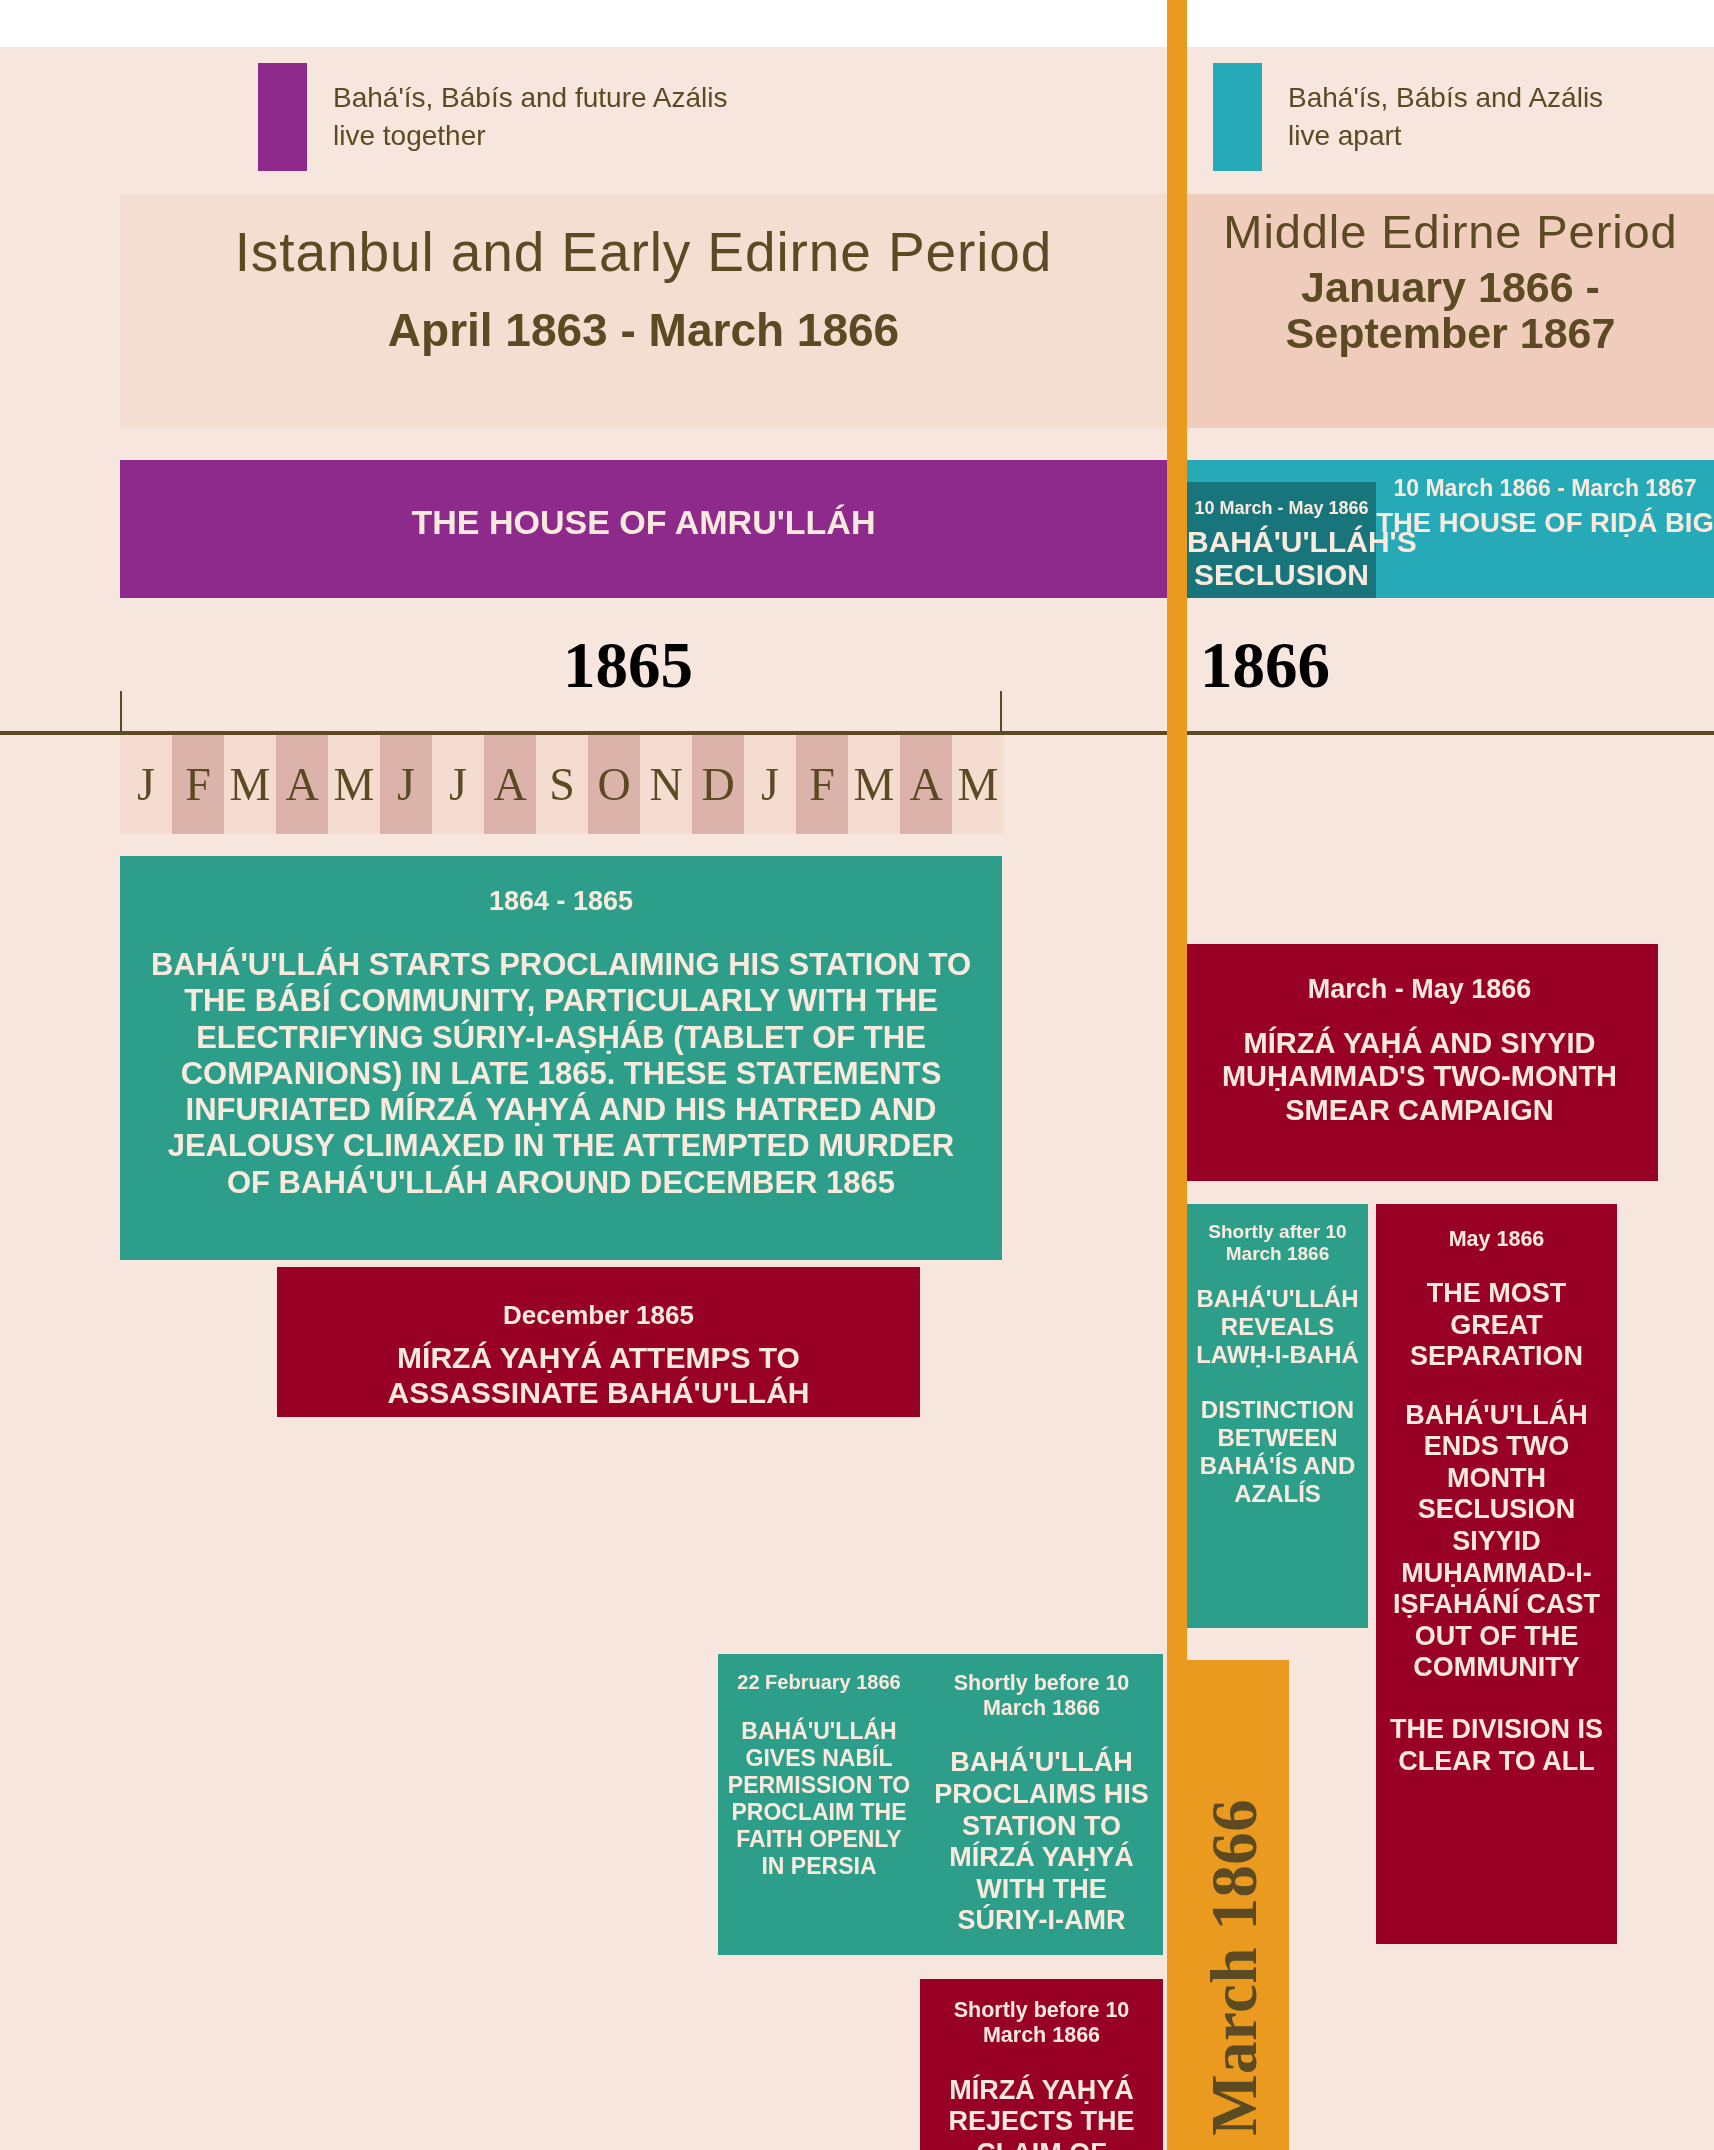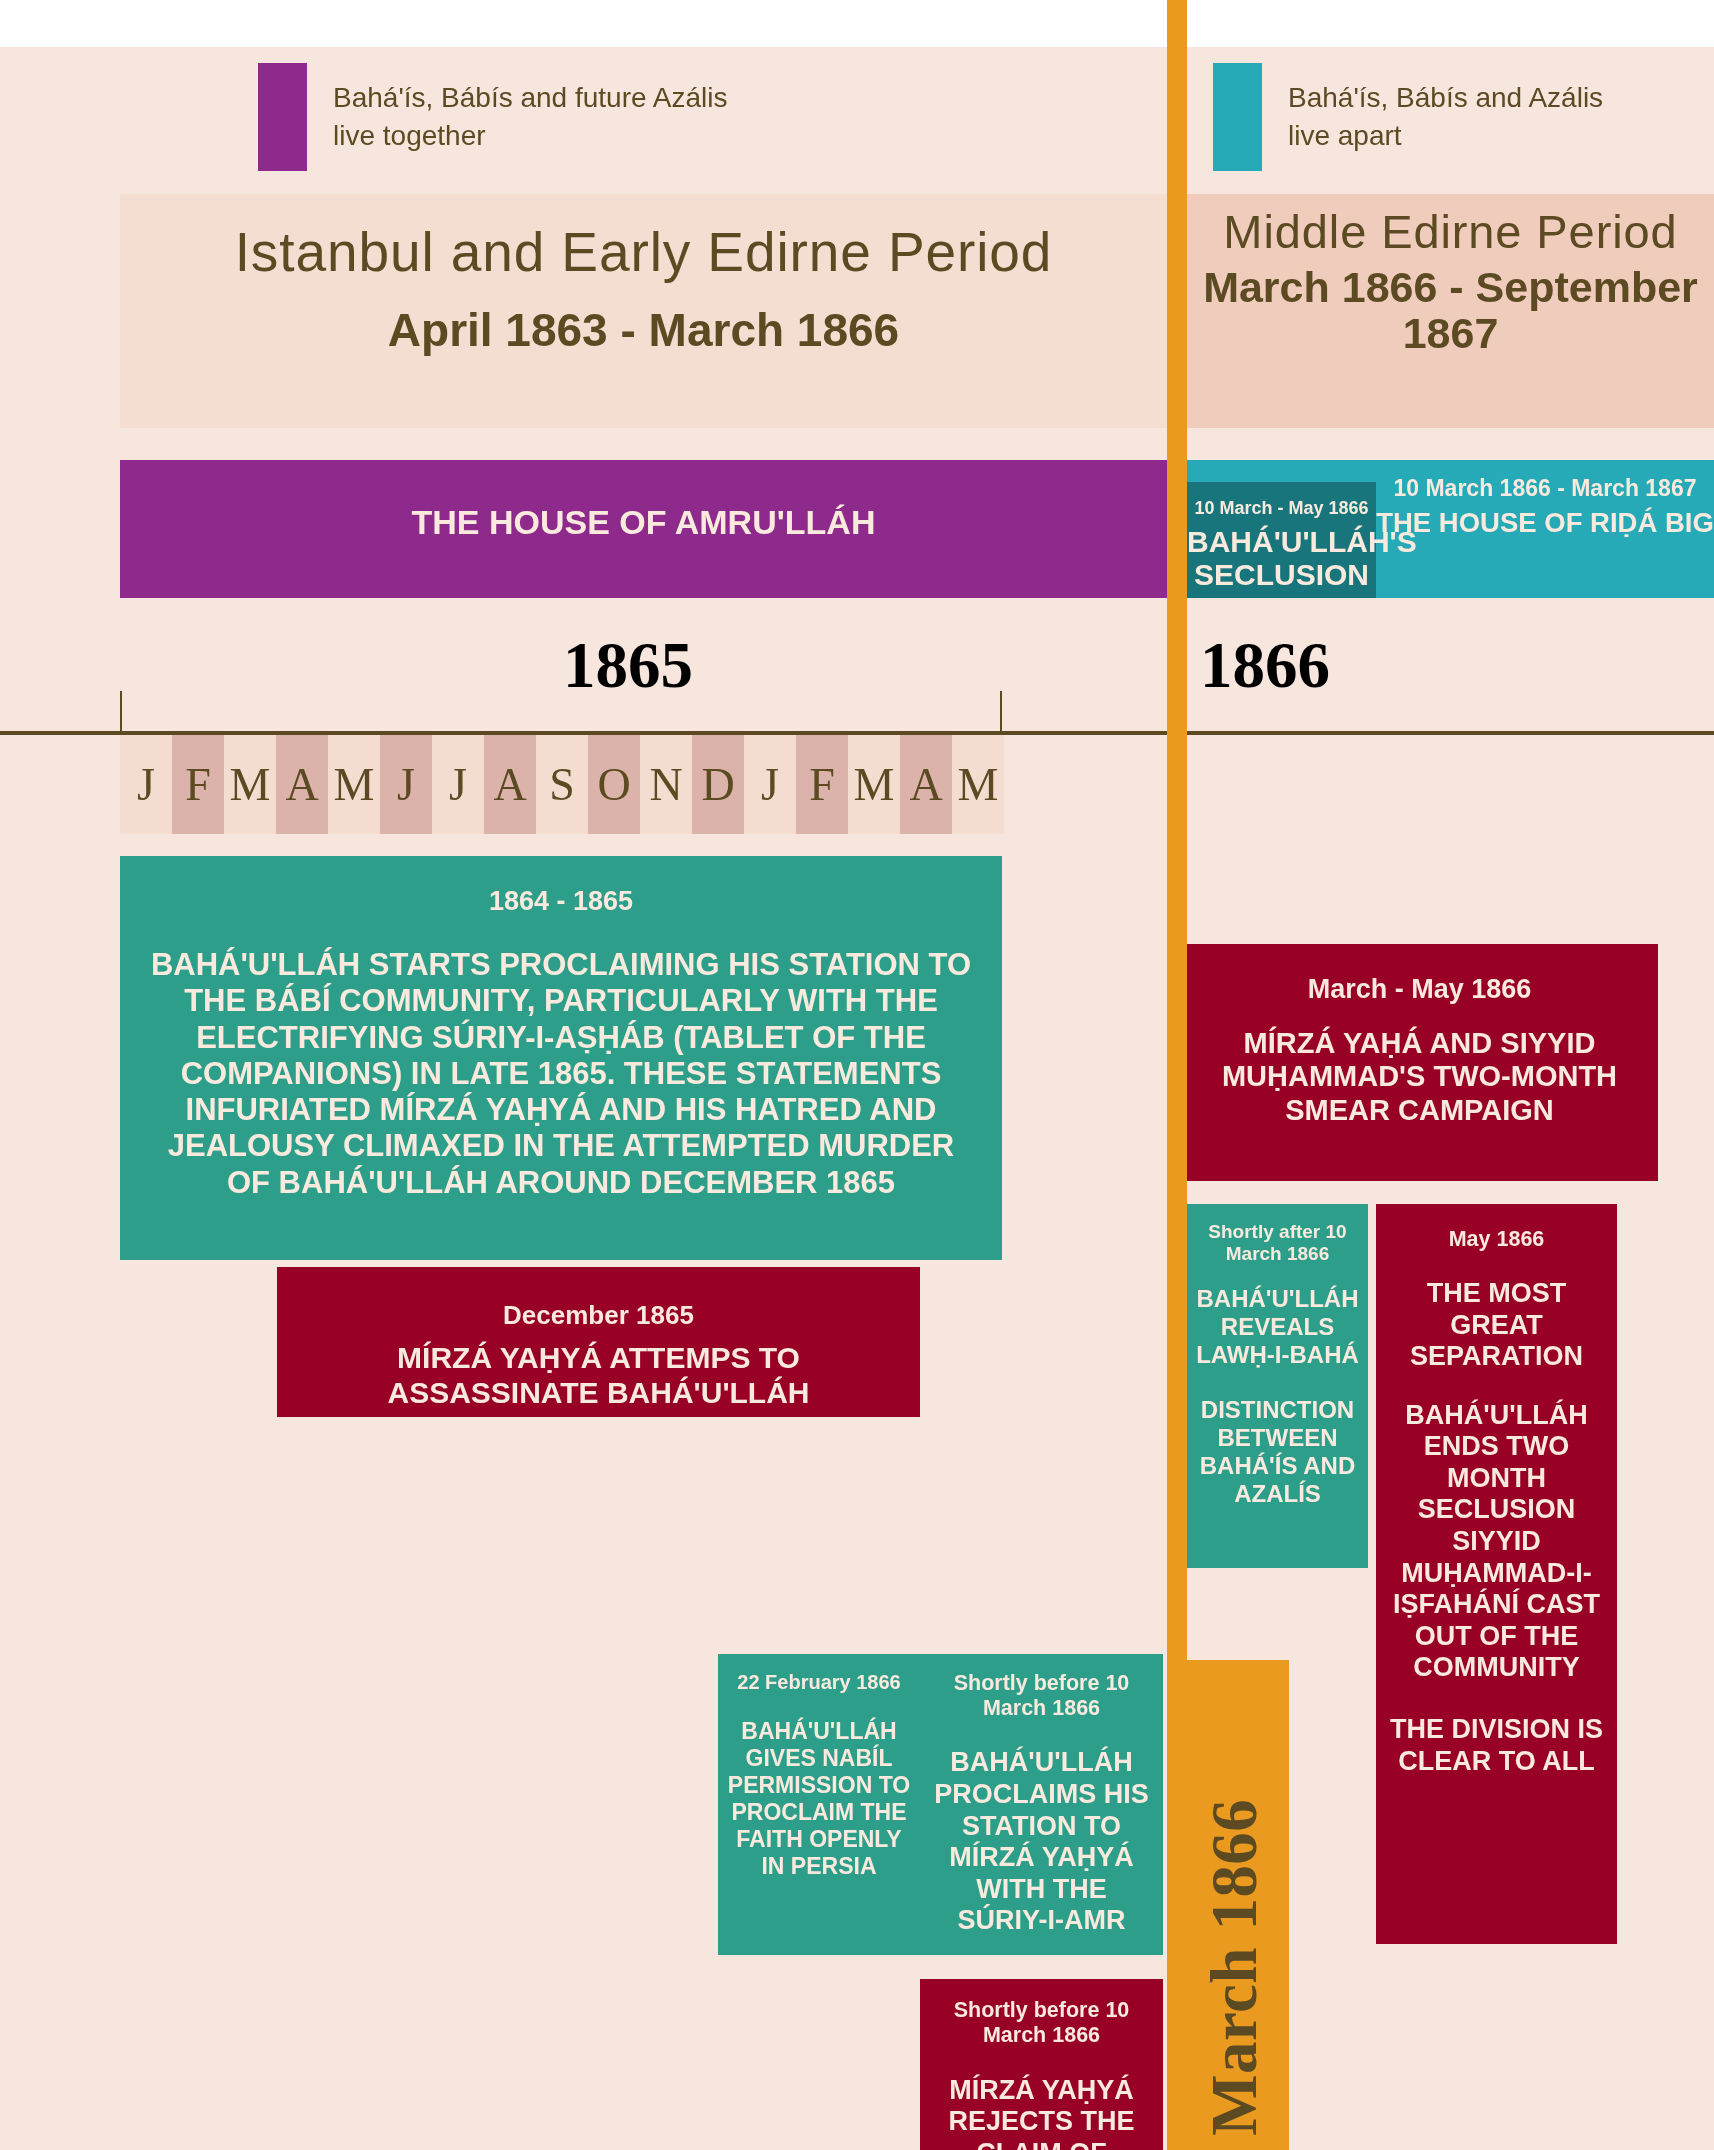--- a/index.html
+++ b/index.html
@@ -108,21 +108,21 @@
   #box-smear .b-body{font-size:29px;margin-top:21.5px;}
 
   #box-assassinate{left:277px;top:1267px;width:643px;height:150px;padding:34px 17px 4px;}
   #box-assassinate .b-date{font-size:26px;}
   #box-assassinate .b-body{font-size:30px;margin-top:9.5px;}
 
   #box-poison{left:920px;top:1260px;width:243px;height:379px;padding:17px 10.8px 0;}
   #box-poison .b-date{font-size:21.5px;}
   #box-poison .b-body{font-size:27px;margin-top:27px;}
 
-  #box-lawh{left:1187px;top:1204px;width:181px;height:364px;padding:17px 7.7px 0;}
+  #box-lawh{left:1187px;top:1204px;width:181px;height:424px;padding:17px 7.7px 0;}
   #box-lawh .b-date{font-size:19px;}
   #box-lawh .b-body{font-size:24px;margin-top:20px;}
   #box-lawh .b-body2{font-size:24px;font-weight:700;line-height:1.17;margin-top:27px;}
 
   #box-separation{left:1376px;top:1204px;width:241px;height:740px;padding:16.3px 9.5px 0;}
   #box-separation .b-date{font-size:21.5px;margin-top:7px;}
   #box-separation .b-body{font-size:27px;margin-top:26px;}
   #box-separation .b-body2{font-size:27px;font-weight:700;line-height:1.17;margin-top:27px;}
   #box-separation .b-body3{font-size:27px;font-weight:700;line-height:1.17;margin-top:30px;}
 
@@ -162,21 +162,21 @@
     </div>
   </div>
 
   <div class="period left">
     <div class="period-title">Istanbul and Early Edirne Period</div>
     <div class="period-dates">April 1863 - March 1866</div>
   </div>
 
   <div class="period right">
     <div class="period-title">Middle Edirne Period</div>
-    <div class="period-dates">March 1866 - September 1867</div>
+    <div class="period-dates">January 1866 - September 1867</div>
   </div>
 
   <div class="teal-strip"></div>
 
   <div class="bar" id="bar-amrullah">
     <div class="bar-name">THE HOUSE OF AMRU'LLÁH</div>
   </div>
 
   <div class="bar" id="bar-ridabig">
     <div class="bar-date">10 March 1866 - March 1867</div>

